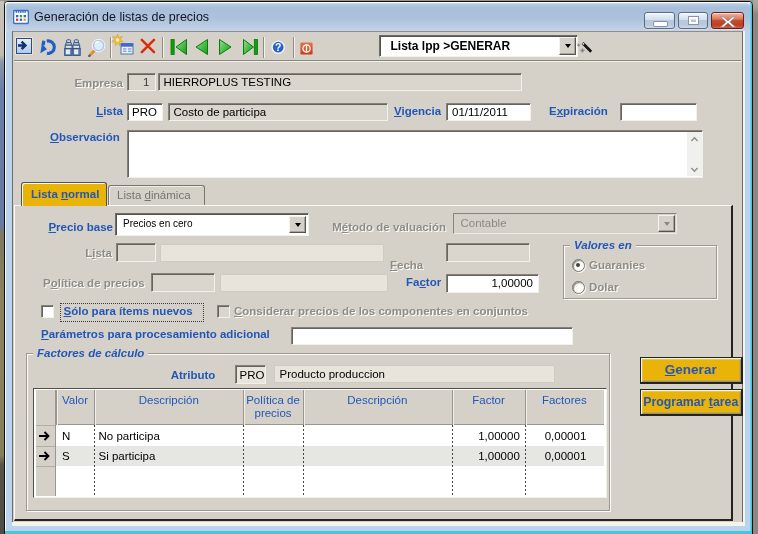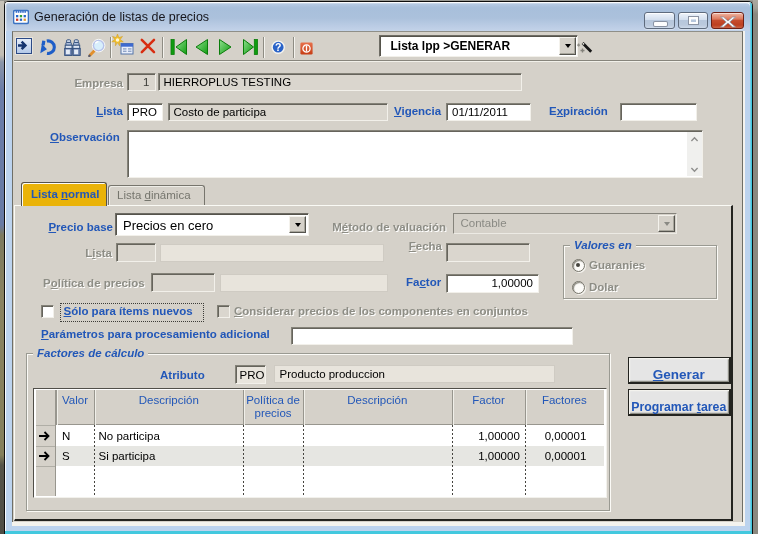--- a/index.html
+++ b/index.html
@@ -19,21 +19,21 @@
 .cbox{position:absolute;box-sizing:border-box;width:13px;height:13px;background:#fff;border:1px solid;border-color:#848278 #f2f0ea #f2f0ea #848278;box-shadow:inset 1px 1px 0 #66645c;}
 .radio{position:absolute;box-sizing:border-box;width:13px;height:13px;border-radius:50%;background:#fcfbf8;border:1px solid #757369;box-shadow:inset 1px 1px 1px #8a887e, 1px 1px 0 #f5f4ef;}
 .arrbtn{position:absolute;box-sizing:border-box;background:#d5d1c9;border:1px solid;border-color:#f4f2ec #55544e #55544e #f4f2ec;box-shadow:inset -1px -1px 0 #a8a69c;}
 .tri{position:absolute;width:0;height:0;border-left:3.5px solid transparent;border-right:3.5px solid transparent;border-top:4px solid #000;}
 .capb{box-sizing:border-box;border-radius:3px;border:1px solid #5e6b7d;background:linear-gradient(180deg,#eef3fa 0,#d3dfee 45%,#b7c7dc 50%,#bac9dd 80%,#cdd9e9 100%);box-shadow:inset 0 1px 0 rgba(255,255,255,.85), 0 1px 0 rgba(255,255,255,.35);}
 .capc{box-sizing:border-box;border-radius:3px;border:1px solid #6e2015;background:linear-gradient(180deg,#f0b6a3 0,#dd7a5e 40%,#c64c2d 50%,#bd3f20 80%,#cc6243 100%);box-shadow:inset 0 1px 0 rgba(255,255,255,.55), 0 1px 0 rgba(255,255,255,.35);}
 .ghv{position:absolute;top:0;width:1.2px;height:34.5px;background:#98968e;box-shadow:1px 0 0 #f0efe9;}
 .ghl{position:absolute;font-size:11.5px;color:#2257b8;text-align:center;line-height:13px;}
 .gdv{position:absolute;top:34.5px;width:1px;height:71px;background-image:linear-gradient(180deg,#45443f 50%,transparent 50%);background-size:1px 4px;}
 .gc{position:absolute;font-size:11.5px;color:#000;white-space:nowrap;}
-.btn{position:absolute;box-sizing:border-box;background:#e5e5e5;border:1.2px solid #23231f;border-right-width:2.2px;border-bottom-width:2.8px;box-shadow:inset 1.2px 1.2px 0 #f4f3ee, inset -1.2px -1.2px 0 #8e8e86;display:flex;align-items:flex-end;justify-content:center;}
+.btn{position:absolute;box-sizing:border-box;background:#eab308;border:1.2px solid #23231f;border-right-width:2.2px;border-bottom-width:2.8px;box-shadow:inset 1.2px 1.2px 0 #f4f3ee, inset -1.2px -1.2px 0 #8e8e86;display:flex;align-items:center;justify-content:center;margin-left:12px;}
 .btn span{font-size:13.5px;font-weight:bold;color:#2257b8;white-space:nowrap;}
 </style>
 </head>
 <body>
 <div id="c">
 
 <div class="abs" style="left:0;top:0;width:4px;height:534px;background:linear-gradient(180deg,#c7c3b9 0,#c2beb4 55px,#8b96a8 62px,#6b7da9 90px,#687aa4 225px,#7d7a60 235px,#8a8361 300px,#85805c 455px,#55544a 465px,#4e4d45 534px);"></div>
 <div class="abs" style="left:0;top:0;width:758px;height:1px;background:#9a9a94;"></div>
 <div class="abs" style="left:753px;top:0;width:5px;height:534px;background:linear-gradient(180deg,#aba9a0 0,#a19f96 8px,#8a887f 14px,#8a887f 100%);"></div>
 
@@ -237,35 +237,35 @@
 <div class="abs" style="left:14px;top:205px;width:718.5px;height:316px;box-sizing:border-box;background:#d5d1c9;border-top:1.6px solid #fafaf5;border-left:1.6px solid #fafaf5;border-right:2px solid #23231f;border-bottom:2px solid #23231f;"></div>
 <div class="abs" style="left:108px;top:184.5px;width:96.5px;height:20.5px;box-sizing:border-box;background:#d5d1c9;border:1px solid #77756d;border-bottom:none;border-radius:3px 3px 0 0;box-shadow:inset 1px 1px 0 #eeede7;">
  <div class="abs" style="left:8px;top:3.5px;font-size:11.5px;color:#75756d;white-space:nowrap;">Lista <u>d</u>inámica</div>
 </div>
 <div class="abs" style="left:21px;top:182px;width:85.5px;height:23.5px;box-sizing:border-box;background:#eab308;border:1px solid #55534d;border-bottom:none;border-radius:3px 3px 0 0;box-shadow:inset 1px 1px 0 #fbfbf6;">
  <div class="abs" style="left:9px;top:4.5px;font-size:11.5px;font-weight:bold;color:#2257b8;white-space:nowrap;">Lista <u>n</u>ormal</div>
 </div>
 
 <div class="lbl" style="left:45px;top:220.5px;width:68px;text-align:right;"><u>P</u>recio base</div>
 <div class="abs" style="left:115px;top:212.5px;width:194px;height:23px;box-sizing:border-box;border:1px solid;border-color:#6e6c64 #f2f0ea #f2f0ea #6e6c64;box-shadow:inset 1px 1px 0 #55534b;background:#fff;">
- <div class="abs" style="left:7px;top:4px;font-size:13px;color:#000;">Precios en cero</div>
+ <div class="abs" style="left:7px;top:4px;font-size:10px;color:#000;">Precios en cero</div>
  <div class="arrbtn" style="right:2px;top:2px;width:17px;height:17px;"></div>
  <div class="tri" style="right:7px;top:9px;"></div>
 </div>
 <div class="dlbl" style="left:328px;top:220.5px;width:118px;text-align:right;">M<u>é</u>todo de valuación</div>
 <div class="abs" style="left:452.5px;top:212.5px;width:224.5px;height:21.5px;box-sizing:border-box;border:1px solid;border-color:#85837b #eceae4 #eceae4 #85837b;background:#d5d1c9;">
  <div class="abs" style="left:7px;top:3.5px;font-size:11.5px;color:#8a8a84;">Contable</div>
  <div class="arrbtn" style="right:1px;top:1px;width:17px;height:17px;"></div>
  <div class="tri" style="right:6px;top:8px;border-top-color:#8a8a84;"></div>
 </div>
 
 <div class="dlbl" style="left:60px;top:246.5px;width:52px;text-align:right;">L<u>i</u>sta</div>
 <div class="fld dfld" style="left:116px;top:243px;width:39.5px;height:18.5px;"></div>
 <div class="flat" style="left:159.5px;top:243.5px;width:224px;height:18px;"></div>
-<div class="dlbl" style="left:390px;top:240px;width:52px;text-align:right;"><u>F</u>echa</div>
+<div class="dlbl" style="left:390px;top:259px;width:52px;"><u>F</u>echa</div>
 <div class="fld dfld" style="left:446px;top:243px;width:83.5px;height:18.5px;"></div>
 
 <div class="dlbl" style="left:43px;top:276.5px;">P<u>o</u>lítica de precios</div>
 <div class="fld dfld" style="left:151px;top:273px;width:64px;height:18.5px;"></div>
 <div class="flat" style="left:220px;top:273.5px;width:167.5px;height:18px;"></div>
 <div class="lbl" style="left:406px;top:276px;">Fa<u>c</u>tor</div>
 <div class="fld" style="left:446px;top:274px;width:93px;height:18.5px;text-align:right;padding:0 5px 0 0;line-height:17.5px;">1,00000</div>
 
 <div class="gb" style="left:563px;top:245px;width:153.5px;height:54px;"></div>
 <div class="gbl" style="left:570px;top:238.5px;">Valores en</div>
@@ -281,21 +281,21 @@
  <div class="lbl" style="left:2.5px;top:1.5px;"><u>S</u>ólo para ítems nuevos</div>
 </div>
 <div class="cbox" style="left:216.5px;top:304.5px;background:#dad6ce;"></div>
 <div class="dlbl" style="left:234px;top:305px;"><u>C</u>onsiderar precios de los componentes en conjuntos</div>
 
 <div class="lbl" style="left:41px;top:328px;"><u>P</u>arámetros para procesamiento adicional</div>
 <div class="fld" style="left:291px;top:326.5px;width:281.5px;height:18px;"></div>
 
 <div class="gb" style="left:26px;top:353px;width:584px;height:158px;"></div>
 <div class="gbl" style="left:33px;top:346.5px;">Factores de cálculo</div>
-<div class="lbl" style="left:160px;top:368.5px;width:66px;text-align:left;">Atributo</div>
+<div class="lbl" style="left:160px;top:368.5px;width:66px;text-align:center;">Atributo</div>
 <div class="fld" style="left:234.5px;top:364.5px;width:31px;height:19px;background:#e9e5dd;padding-left:4px;line-height:18px;">PRO</div>
 <div class="flat" style="left:273.5px;top:365px;width:281px;height:18px;line-height:17px;">Producto produccion</div>
 
 <div class="abs" style="left:33px;top:388px;width:573.5px;height:109.5px;box-sizing:border-box;background:#fff;border:1.6px solid;border-color:#514f49 #f2f1ec #f2f1ec #514f49;"></div>
 <div id="grid" class="abs" style="left:35.5px;top:390px;width:568px;height:105.5px;overflow:hidden;">
 
  <div class="abs" style="left:0;top:0;width:568px;height:34.5px;background:#d5d1c9;border-bottom:1.4px solid #98968e;box-sizing:border-box;"></div>
  <div class="ghv" style="left:20.2px;"></div>
  <div class="ghv" style="left:58.8px;"></div>
  <div class="ghv" style="left:207.8px;"></div>

